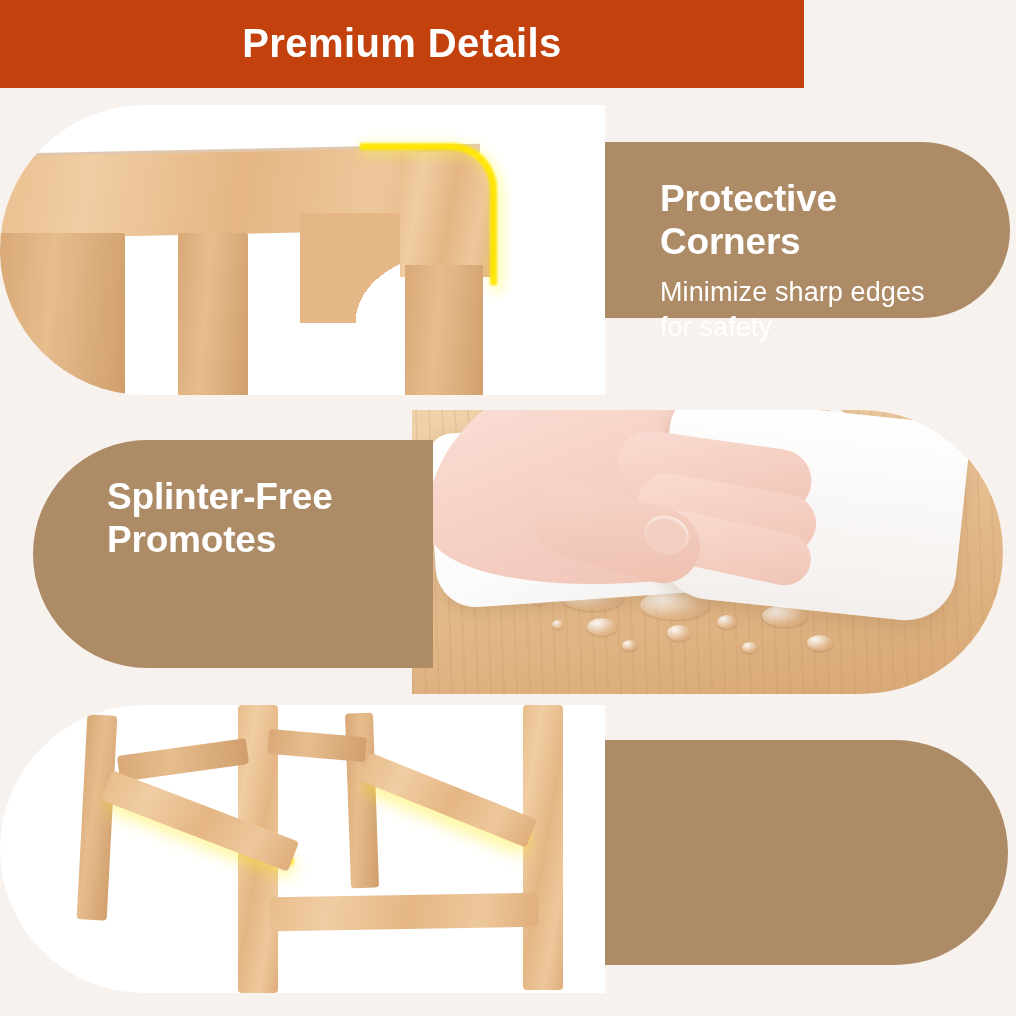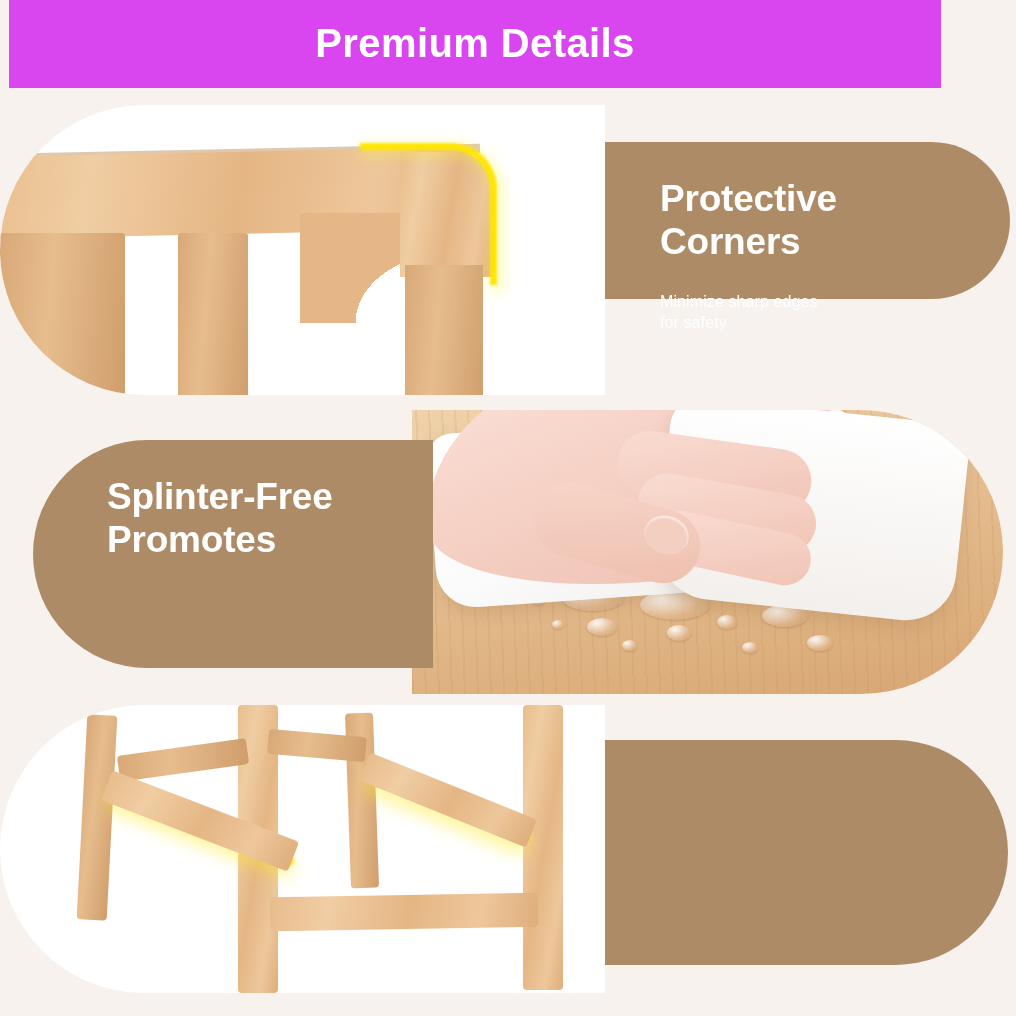--- a/index.html
+++ b/index.html
@@ -11,24 +11,24 @@
     height: 1016px;
     background: #f7f2ee;
     font-family: "Liberation Sans", sans-serif;
     overflow: hidden;
     position: relative;
   }
 
   
   .header-bar {
     position: absolute;
-    left: 9px; top: 0;
-    width: 932px;
+    left: 0; top: 0;
+    width: 804px;
     height: 88px;
-    background: #d946ef;
+    background: #c2410c;
     display: flex;
     align-items: center;
     justify-content: center;
   }
   .header-title {
     color: #ffffff;
     font-size: 40px;
     font-weight: bold;
     letter-spacing: 0.4px;
     line-height: 1;
@@ -50,37 +50,37 @@
     color: #ffffff;
     font-weight: bold;
     font-size: 37px;
     line-height: 1.16;
     letter-spacing: -0.2px;
     margin: 0;
     white-space: pre-line;
   }
   .pill-sub {
     color: #ffffff;
-    font-size: 16px;
+    font-size: 27px;
     line-height: 1.32;
     letter-spacing: 0.1px;
-    margin: 27px 0 0 0;
+    margin: 11px 0 0 0;
     white-space: pre-line;
     font-weight: normal;
   }
 
   
   #photo-1 {
     left: 0; top: 105px;
     width: 605px; height: 290px;
     border-radius: 145px 0 0 145px;
   }
   #pill-1 {
     left: 605px; top: 142px;
-    width: 405px; height: 157px;
+    width: 405px; height: 176px;
     border-radius: 0 112px 112px 0;
     padding: 36px 0 0 55px;
   }
 
   
   #photo-2 {
     left: 412px; top: 410px;
     width: 591px; height: 284px;
     border-radius: 0 142px 142px 0;
   }

